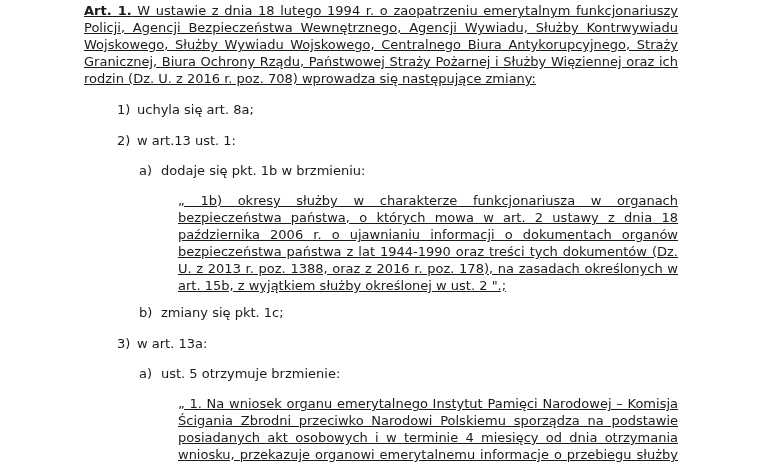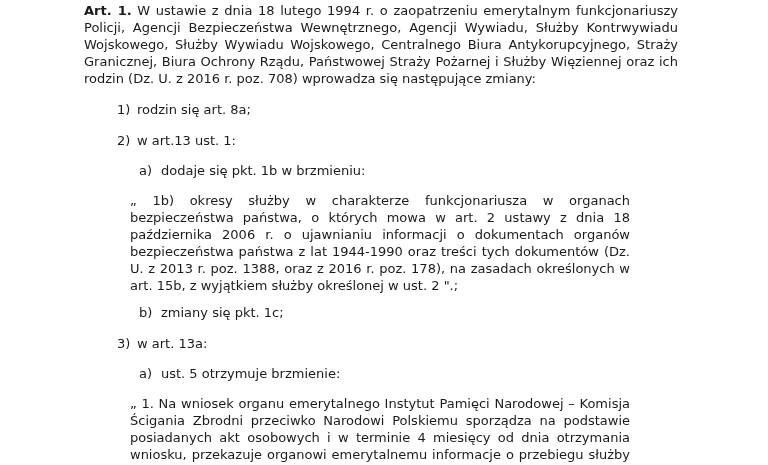--- a/index.html
+++ b/index.html
@@ -19,20 +19,21 @@
     position: absolute;
     left: 84px;
     top: 2px;
     width: 594px;
     font-size: 13px;
     line-height: 17px;
   }
   .para {
     margin: 0;
     text-align: justify;
+    text-decoration: underline;
   }
   .bold {
     font-weight: bold;
   }
   .row {
     display: flex;
     align-items: flex-start;
   }
   .row .marker {
     flex: 0 0 20px;
@@ -50,41 +51,41 @@
   
   .l2 {
     margin-left: 55px;
     margin-top: 13px;
   }
   .l2 .marker {
     flex: 0 0 22px;
   }
   
   .quote {
-    margin: 13px 0 0 46px;
+    margin: 13px 0 0 94px;
     width: 500px;
     text-align: justify;
   }
   .quote.cut {
     text-align-last: justify;
   }
   .b-item {
     margin-top: 10px;
   }
 </style>
 </head>
 <body>
 
 <div class="doc">
 
   <p class="para"><span class="bold">Art. 1.</span><span> W ustawie z dnia 18 lutego 1994 r. o zaopatrzeniu emerytalnym funkcjonariuszy Policji, Agencji Bezpieczeństwa Wewnętrznego, Agencji Wywiadu, Służby Kontrwywiadu Wojskowego, Służby Wywiadu Wojskowego, Centralnego Biura Antykorupcyjnego, Straży Granicznej, Biura Ochrony Rządu, Państwowej Straży Pożarnej i Służby Więziennej oraz ich rodzin (Dz. U. z 2016 r. poz. 708) wprowadza się następujące zmiany:</span></p>
 
   <div class="row l1">
     <span class="marker">1)</span>
-    <div class="txt">rodzin się art. 8a;</div>
+    <div class="txt">uchyla się art. 8a;</div>
   </div>
 
   <div class="row l1">
     <span class="marker">2)</span>
     <div class="txt">w art.13 ust. 1:</div>
   </div>
 
   <div class="row l2">
     <span class="marker">a)</span>
     <div class="txt">dodaje się pkt. 1b w brzmieniu:</div>

